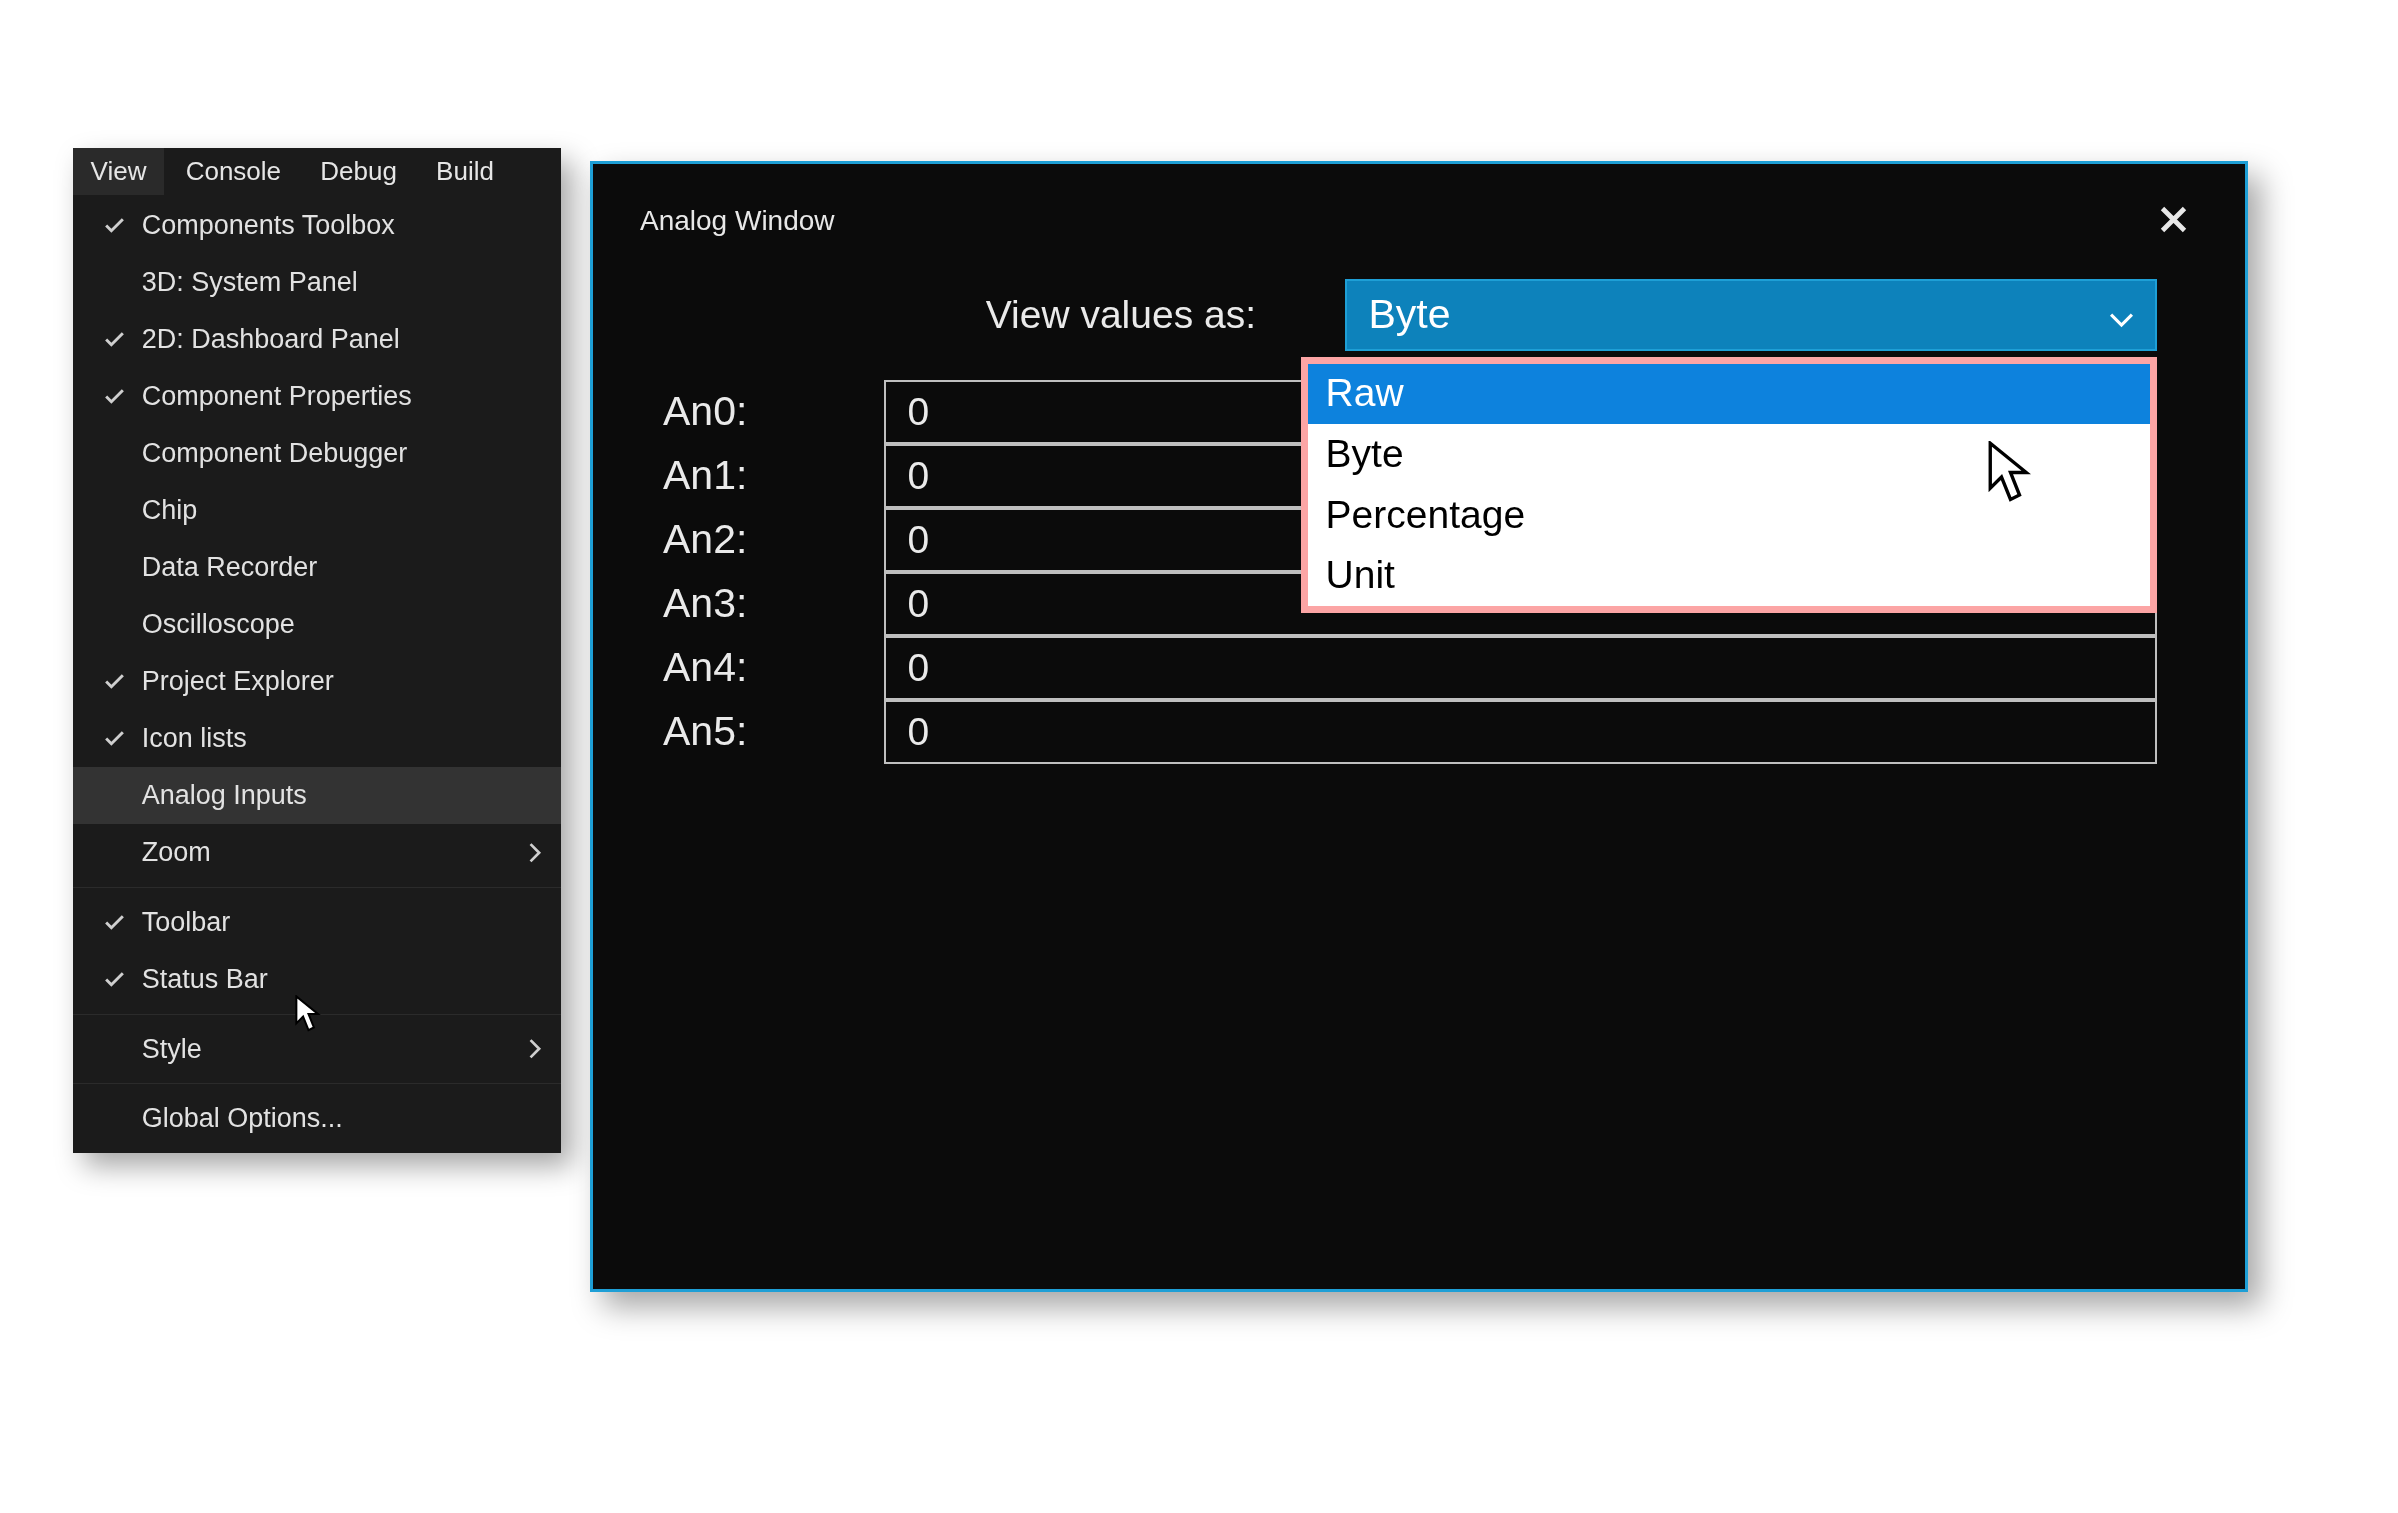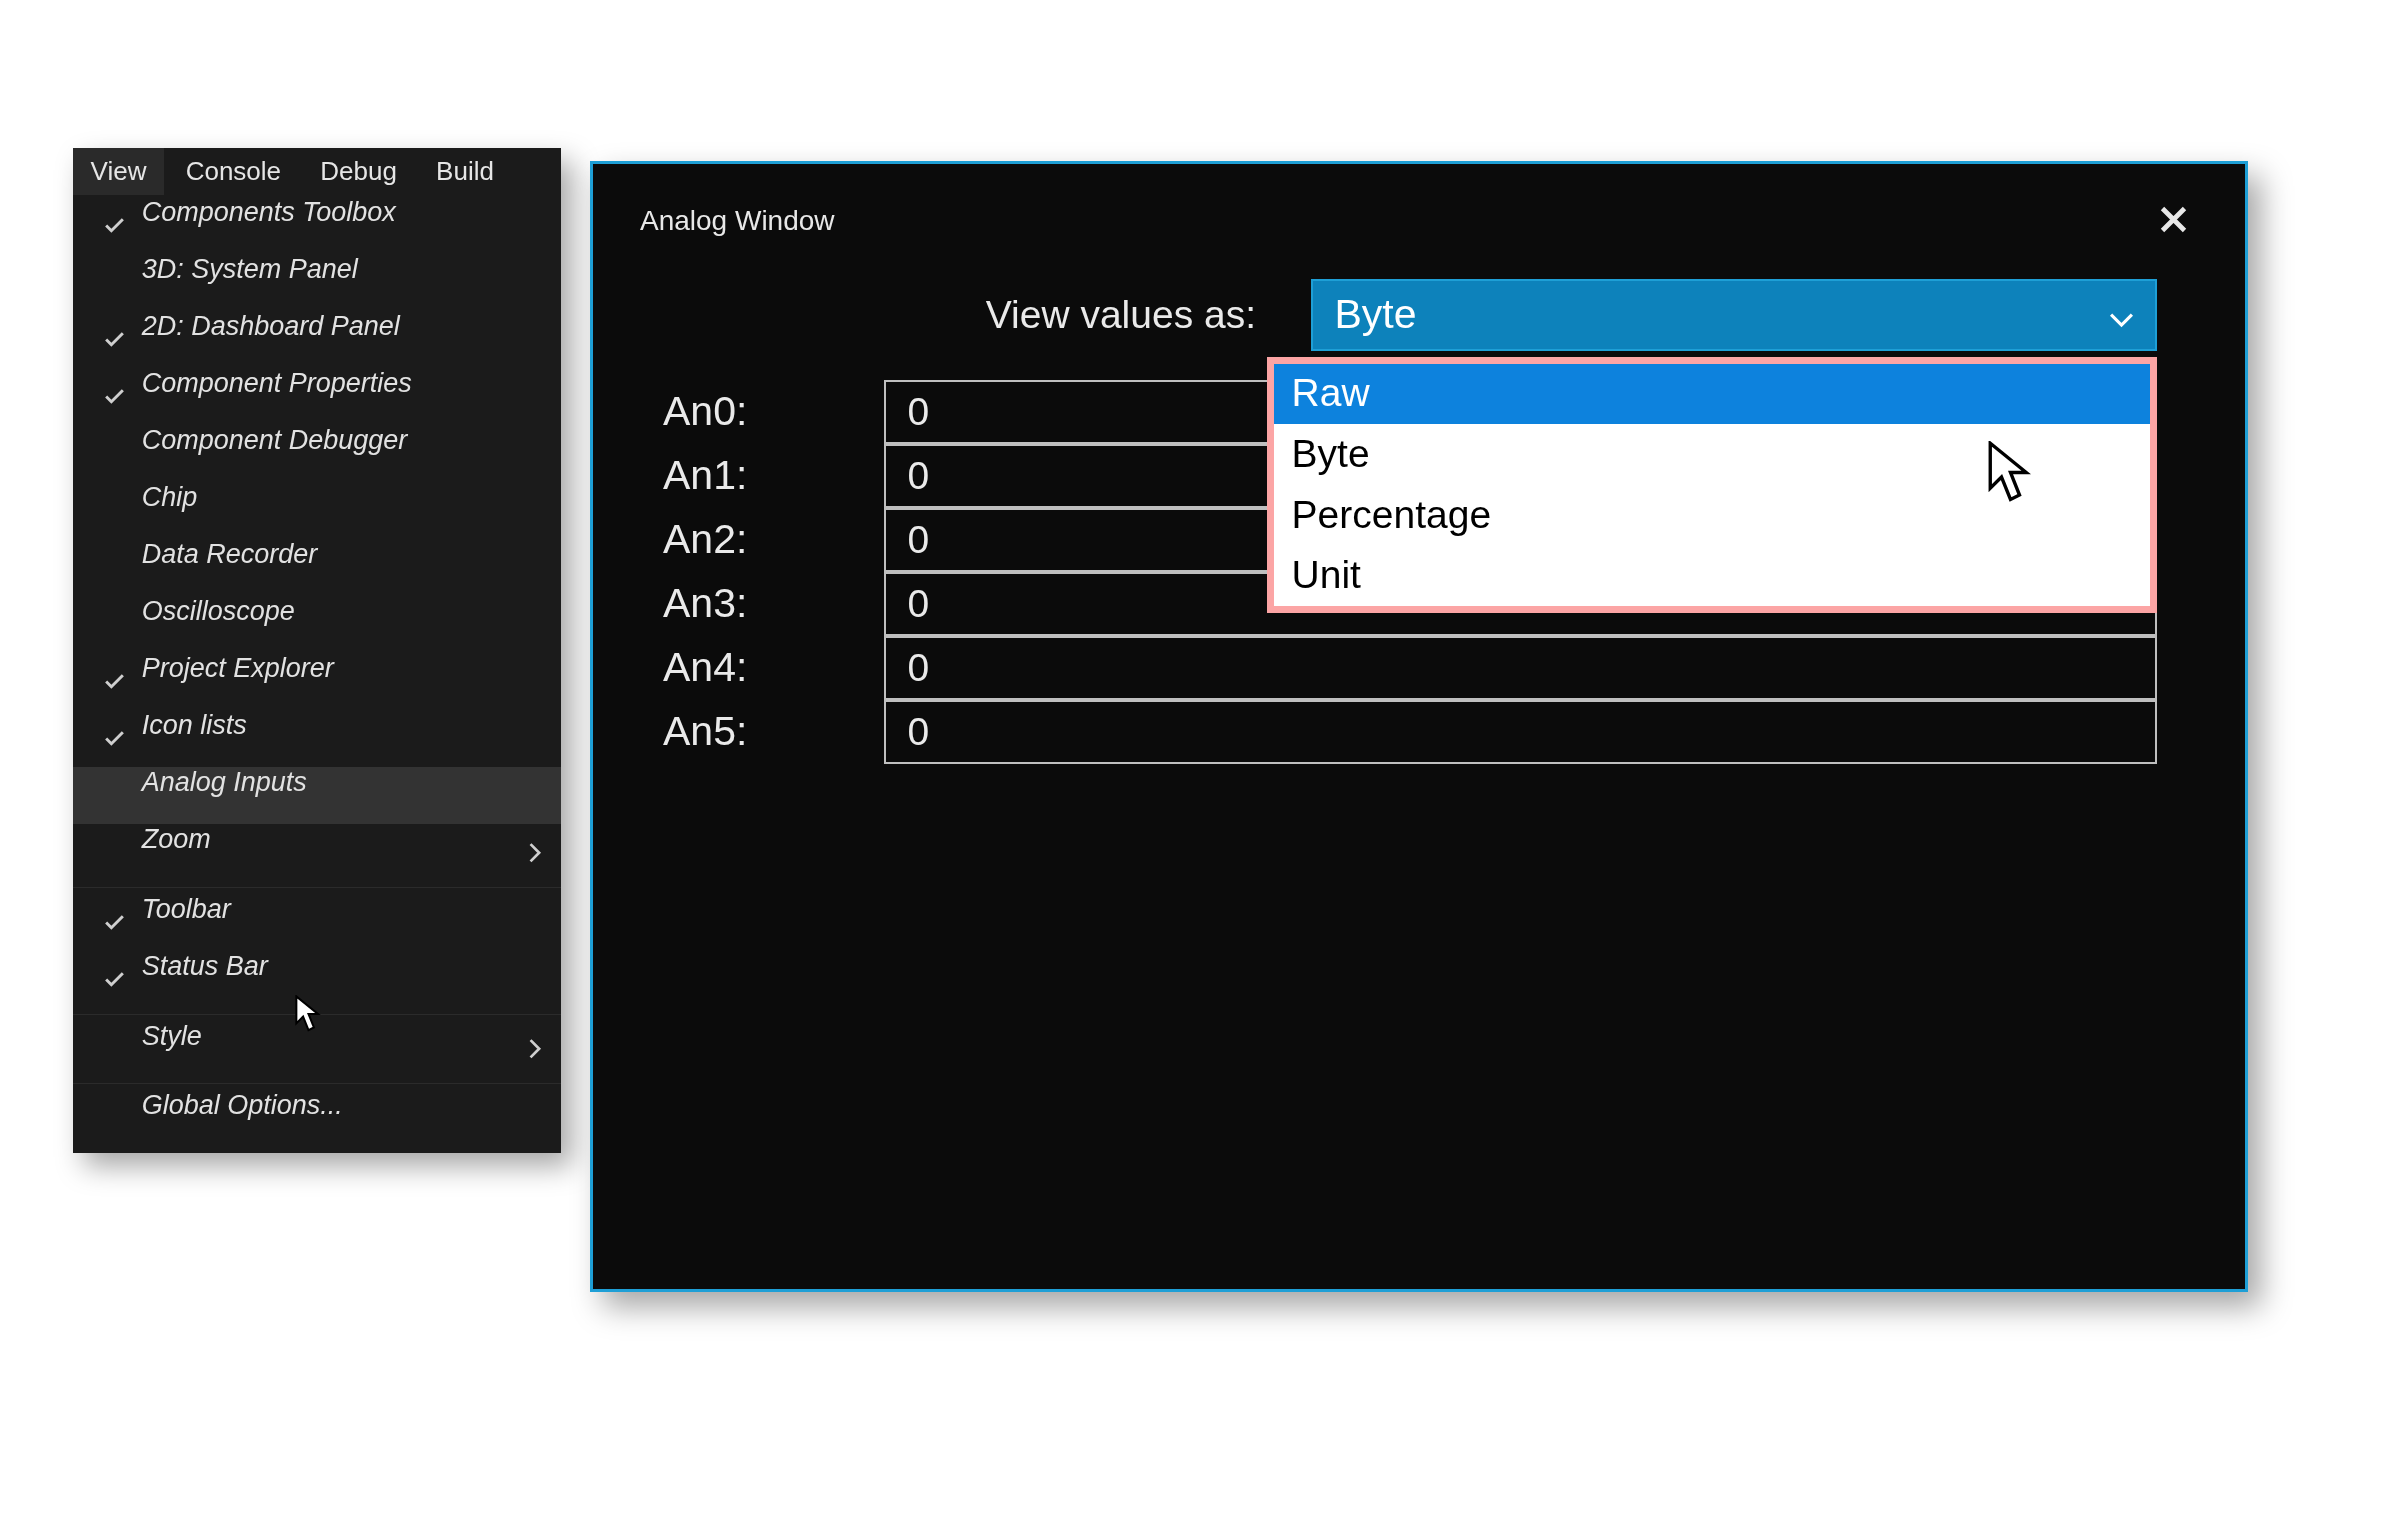--- a/index.html
+++ b/index.html
@@ -47,25 +47,25 @@
   .menubar .mb-item.active {
     background: #2a2a2a;
   }
 
   .menu-body {
     background: #1b1b1b;
     padding: 2px 0 5.9px 0;
   }
   .menu-row {
     display: flex;
+    align-items: center;
     height: 57px;
     padding-left: 13.7px;
     padding-right: 15.6px;
     font-size: 27px;
-    font-style: italic;
   }
   .menu-row:hover, .menu-row.hover {
     background: #333333;
   }
   .menu-sep {
     height: 1px;
     background: #2b2b2b;
     margin: 5.9px 0;
   }
   .check-slot {
@@ -110,21 +110,21 @@
     color:#e8e8e8;
     display:flex; align-items:center; justify-content:center;
     cursor:pointer;
   }
   .close-btn svg { width: 33px; height: 33px; stroke:#e8e8e8; stroke-width:3.5; }
 
   .view-as-row {
     display:flex;
     align-items:center;
     padding: 3.9px 88px 0 88px;
-    gap: 11px;
+    gap: 45px;
     margin-bottom: 17.6px;
   }
   .view-as-row .vaa-label {
     flex: 0 0 575px;
     text-align: right;
     font-size: 39px;
     color: #eaeaea;
   }
 
   .combo {

